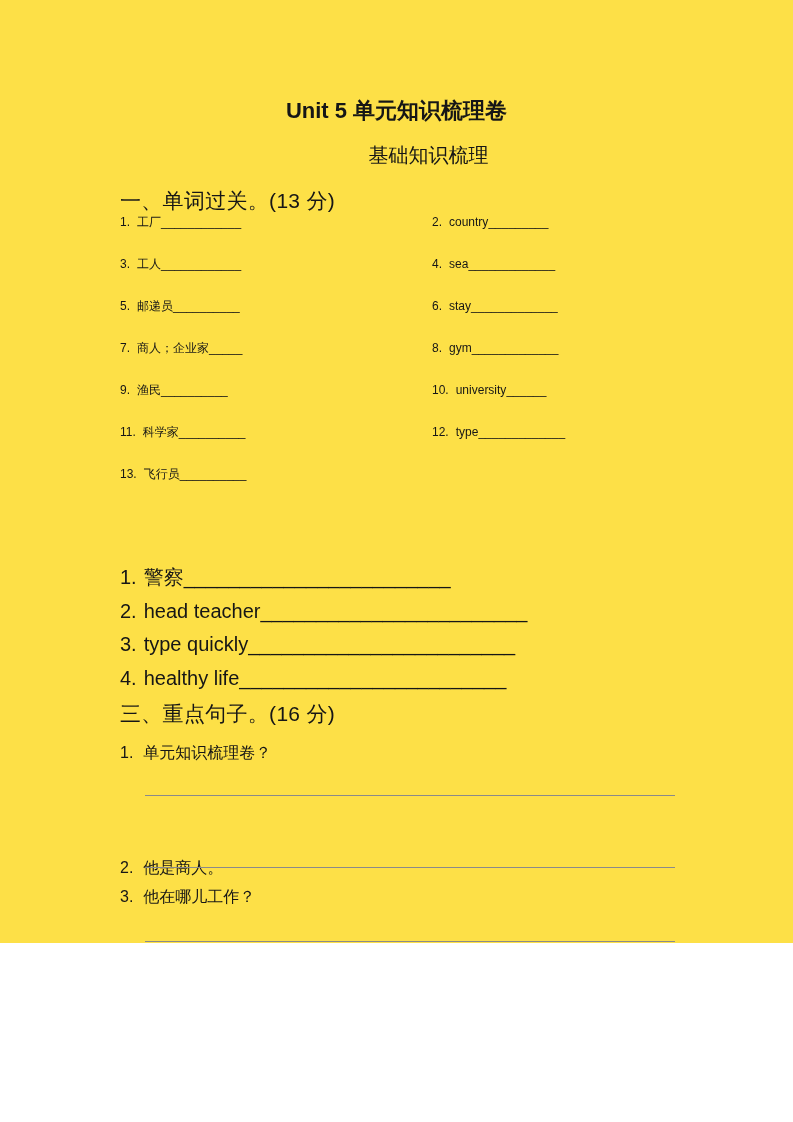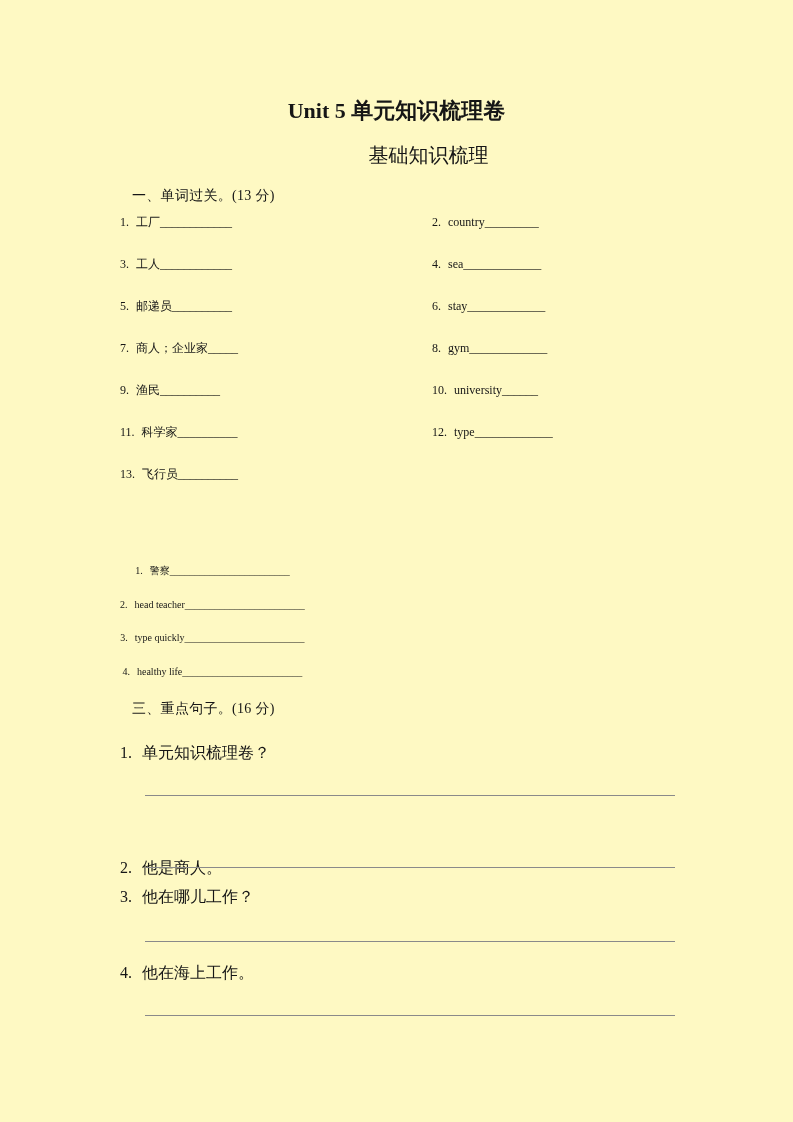--- a/index.html
+++ b/index.html
@@ -1,51 +1,51 @@
 <!DOCTYPE html>
 <html><head>
 <meta charset="utf-8">
 <style>
   html,body { margin:0; padding:0; background:#ffffff; }
   .page {
     position:relative;
-    width:793px; height:1122px;
-    background:#fef9c3;
-    font-family:Liberation Serif, serif;
+    width:793px; height:943px;
+    background:#fde047;
+    font-family:Liberation Sans, sans-serif;
     color:#161616;
     overflow:hidden;
   }
   .title {
     position:absolute; top:97px; left:0; width:100%;
     text-align:center; font-size:22px; font-weight:700;
     line-height:1.3; margin:0;
   }
   .subtitle {
     position:absolute; top:142px; left:0; width:100%;
     text-align:center; font-size:20px; font-weight:400;
     line-height:1.3; margin:0;padding-left:32px;
   }
   .heading {
-    position:absolute; left:132px;
-    font-size:14px; line-height:1.3; letter-spacing:0.3px;
+    position:absolute; left:120px;
+    font-size:21px; line-height:1.3; letter-spacing:0.3px;
   }
   #s1-heading { top:187px; }
   #s2-heading { top:525px; }
   #s3-heading { top:700px; }
 
   .word-grid {
     position:absolute; left:120px; top:215px;
     display:grid;
     grid-template-columns:312px 260px;
     grid-auto-rows:42px;
     font-size:12px; line-height:1.3;
   }
   .phrase-list {
     position:absolute; left:120px; top:564px;
-    font-size:10px; line-height:1.3;text-align:center;
+    font-size:20px; line-height:1.3;
   }
   .phrase-item { height:33.5px; }
 
   .num { margin-right:7px; }
   .blank { letter-spacing:0; white-space:pre; }
 
   .sentence {
     position:absolute; left:120px;
     font-size:16px; line-height:1.3;
   }

